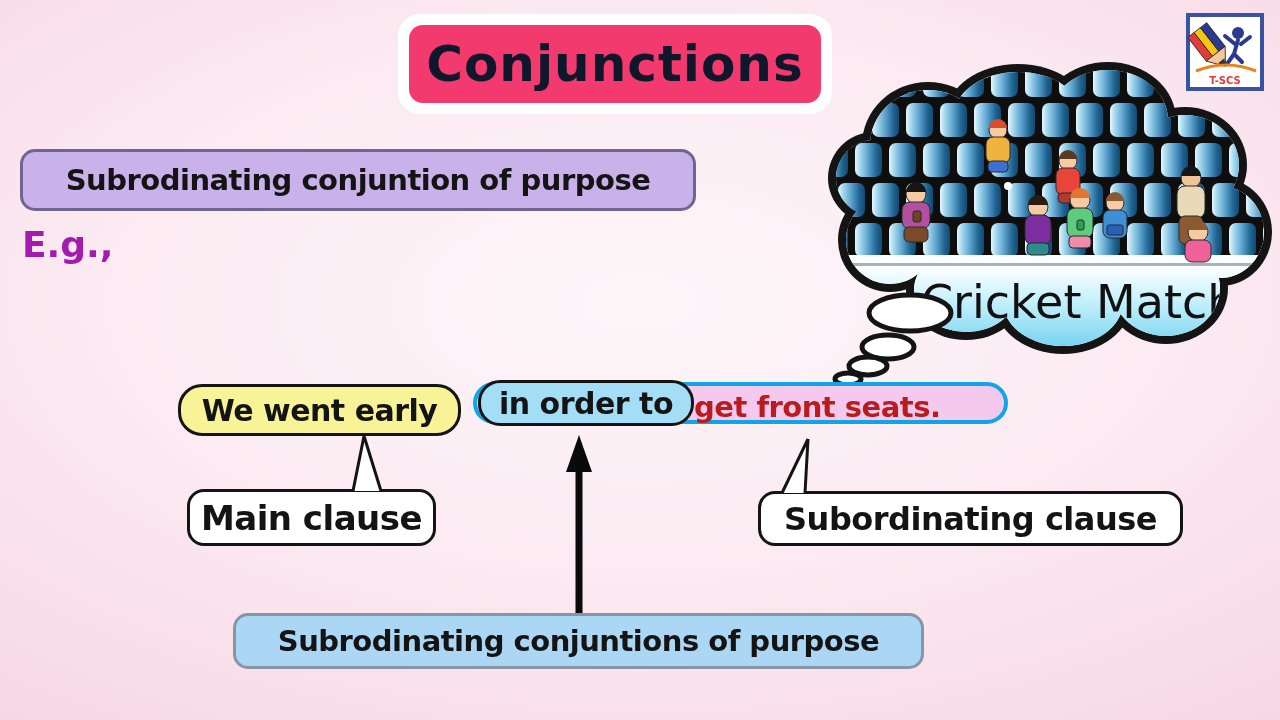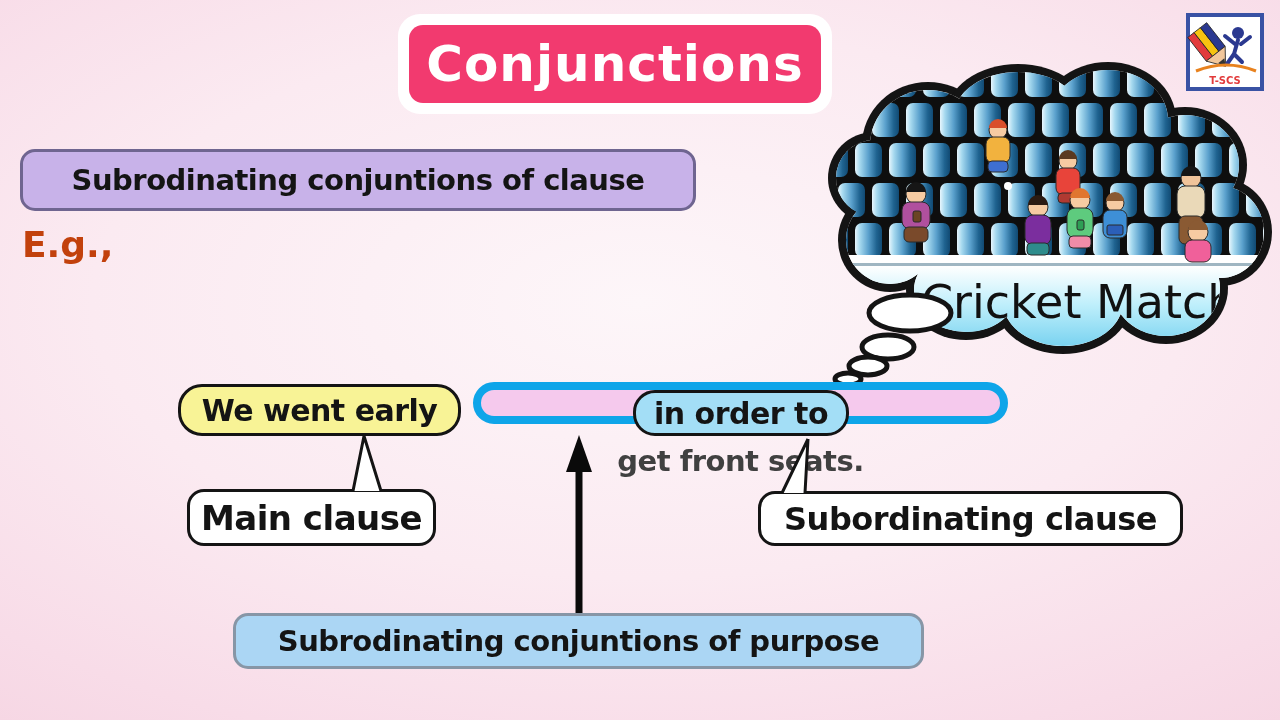--- a/index.html
+++ b/index.html
@@ -7,36 +7,36 @@
     width:1280px;height:720px;overflow:hidden;position:relative;
     font-family:"DejaVu Sans","Liberation Sans",sans-serif;
     background:radial-gradient(ellipse 95% 85% at 50% 42%, #FDF6F9 0%, #FBEAF1 45%, #F8DCE8 75%, #F4D1DF 100%);
   }
   .abs{position:absolute;}
   .ctr{display:flex;align-items:center;justify-content:center;}
   .boxtext{color:#141414;font-weight:700;letter-spacing:-0.5px;white-space:nowrap;}
 
   #title-outer{left:398px;top:14px;width:434px;height:100px;background:#ffffff;border-radius:22px;}
   #title-inner{position:absolute;left:11px;top:11px;right:11px;bottom:11px;background:#F23A6F;border-radius:14px;}
-  #title-inner span{color:#ffffff;font-size:50px;font-weight:700;letter-spacing:1px;white-space:nowrap;}
+  #title-inner span{color:#0f172a;font-size:50px;font-weight:700;letter-spacing:1px;white-space:nowrap;}
 
   #topic-box{left:20px;top:149px;width:676px;height:62px;background:#C8B2E9;border:3px solid #6F6590;border-radius:15px;box-sizing:border-box;}
   #topic-box span{font-size:29px;}
 
-  #eg-label{left:22px;top:224px;font-size:36px;font-weight:700;color:#c2410c;}
+  #eg-label{left:22px;top:224px;font-size:36px;font-weight:700;color:#a21caf;}
 
   #cloud-svg{left:818px;top:60px;width:455px;height:330px;}
 
   #yellow-box{left:178px;top:384px;width:283px;height:52px;background:#F8F396;border:3px solid #141414;border-radius:24px;box-sizing:border-box;z-index:3;}
   #yellow-box span{font-size:30px;}
 
-  #pink-box{left:473px;top:382px;width:535px;height:42px;background:#F5C9ED;border:8px solid #0ea5e9;border-radius:26px;box-sizing:border-box;z-index:2;display:flex;align-items:center;flex-direction:column;}
+  #pink-box{left:473px;top:382px;width:535px;height:42px;background:#F5C9ED;border:4px solid #0ea5e9;border-radius:26px;box-sizing:border-box;z-index:2;display:flex;align-items:center;}
   #blue-box{width:216px;height:46px;margin-left:1px;background:#A3DEF6;border:3px solid #141414;border-radius:22px;box-sizing:border-box;flex:0 0 auto;}
   #blue-box span{font-size:30px;}
-  #pink-text{flex:1;text-align:right;font-size:29px;font-weight:700;color:#404040;letter-spacing:-0.5px;white-space:nowrap;margin-top:8px;}
+  #pink-text{flex:1;text-align:left;font-size:29px;font-weight:700;color:#b91c1c;letter-spacing:-0.5px;white-space:nowrap;margin-top:8px;}
 
   .tail{z-index:4;}
   #main-label{left:187px;top:489px;width:249px;height:57px;background:#ffffff;border:3px solid #141414;border-radius:17px;box-sizing:border-box;}
   #main-label span{font-size:34px;}
   #sub-label{left:758px;top:491px;width:425px;height:55px;background:#ffffff;border:3px solid #141414;border-radius:17px;box-sizing:border-box;}
   #sub-label span{font-size:32px;text-align:right;}
 
   #arrow-svg{left:556px;top:434px;width:46px;height:180px;}
 
   #pointer-box{left:233px;top:613px;width:691px;height:56px;background:#ABD6F4;border:3px solid #8796A6;border-radius:15px;box-sizing:border-box;}
@@ -47,21 +47,21 @@
 </head>
 <body>
 
 <div class="abs" id="title-outer">
   <div class="ctr" id="title-inner">
     <span>Conjunctions</span>
   </div>
 </div>
 
 <div class="abs ctr" id="topic-box">
-  <span class="boxtext">Subrodinating conjuntions of clause</span>
+  <span class="boxtext">Subrodinating conjuntion of purpose</span>
 </div>
 
 <div class="abs" id="eg-label">E.g.,</div>
 
 <svg class="abs" id="cloud-svg" viewBox="0 0 455 330">
   <defs>
     <linearGradient id="gSeat" x1="0" y1="0" x2="1" y2="0">
       <stop offset="0" stop-color="#E8F6FD"></stop>
         <stop offset="0.18" stop-color="#A6D9EF"></stop>
       <stop offset="0.5" stop-color="#5AA0CC"></stop>

